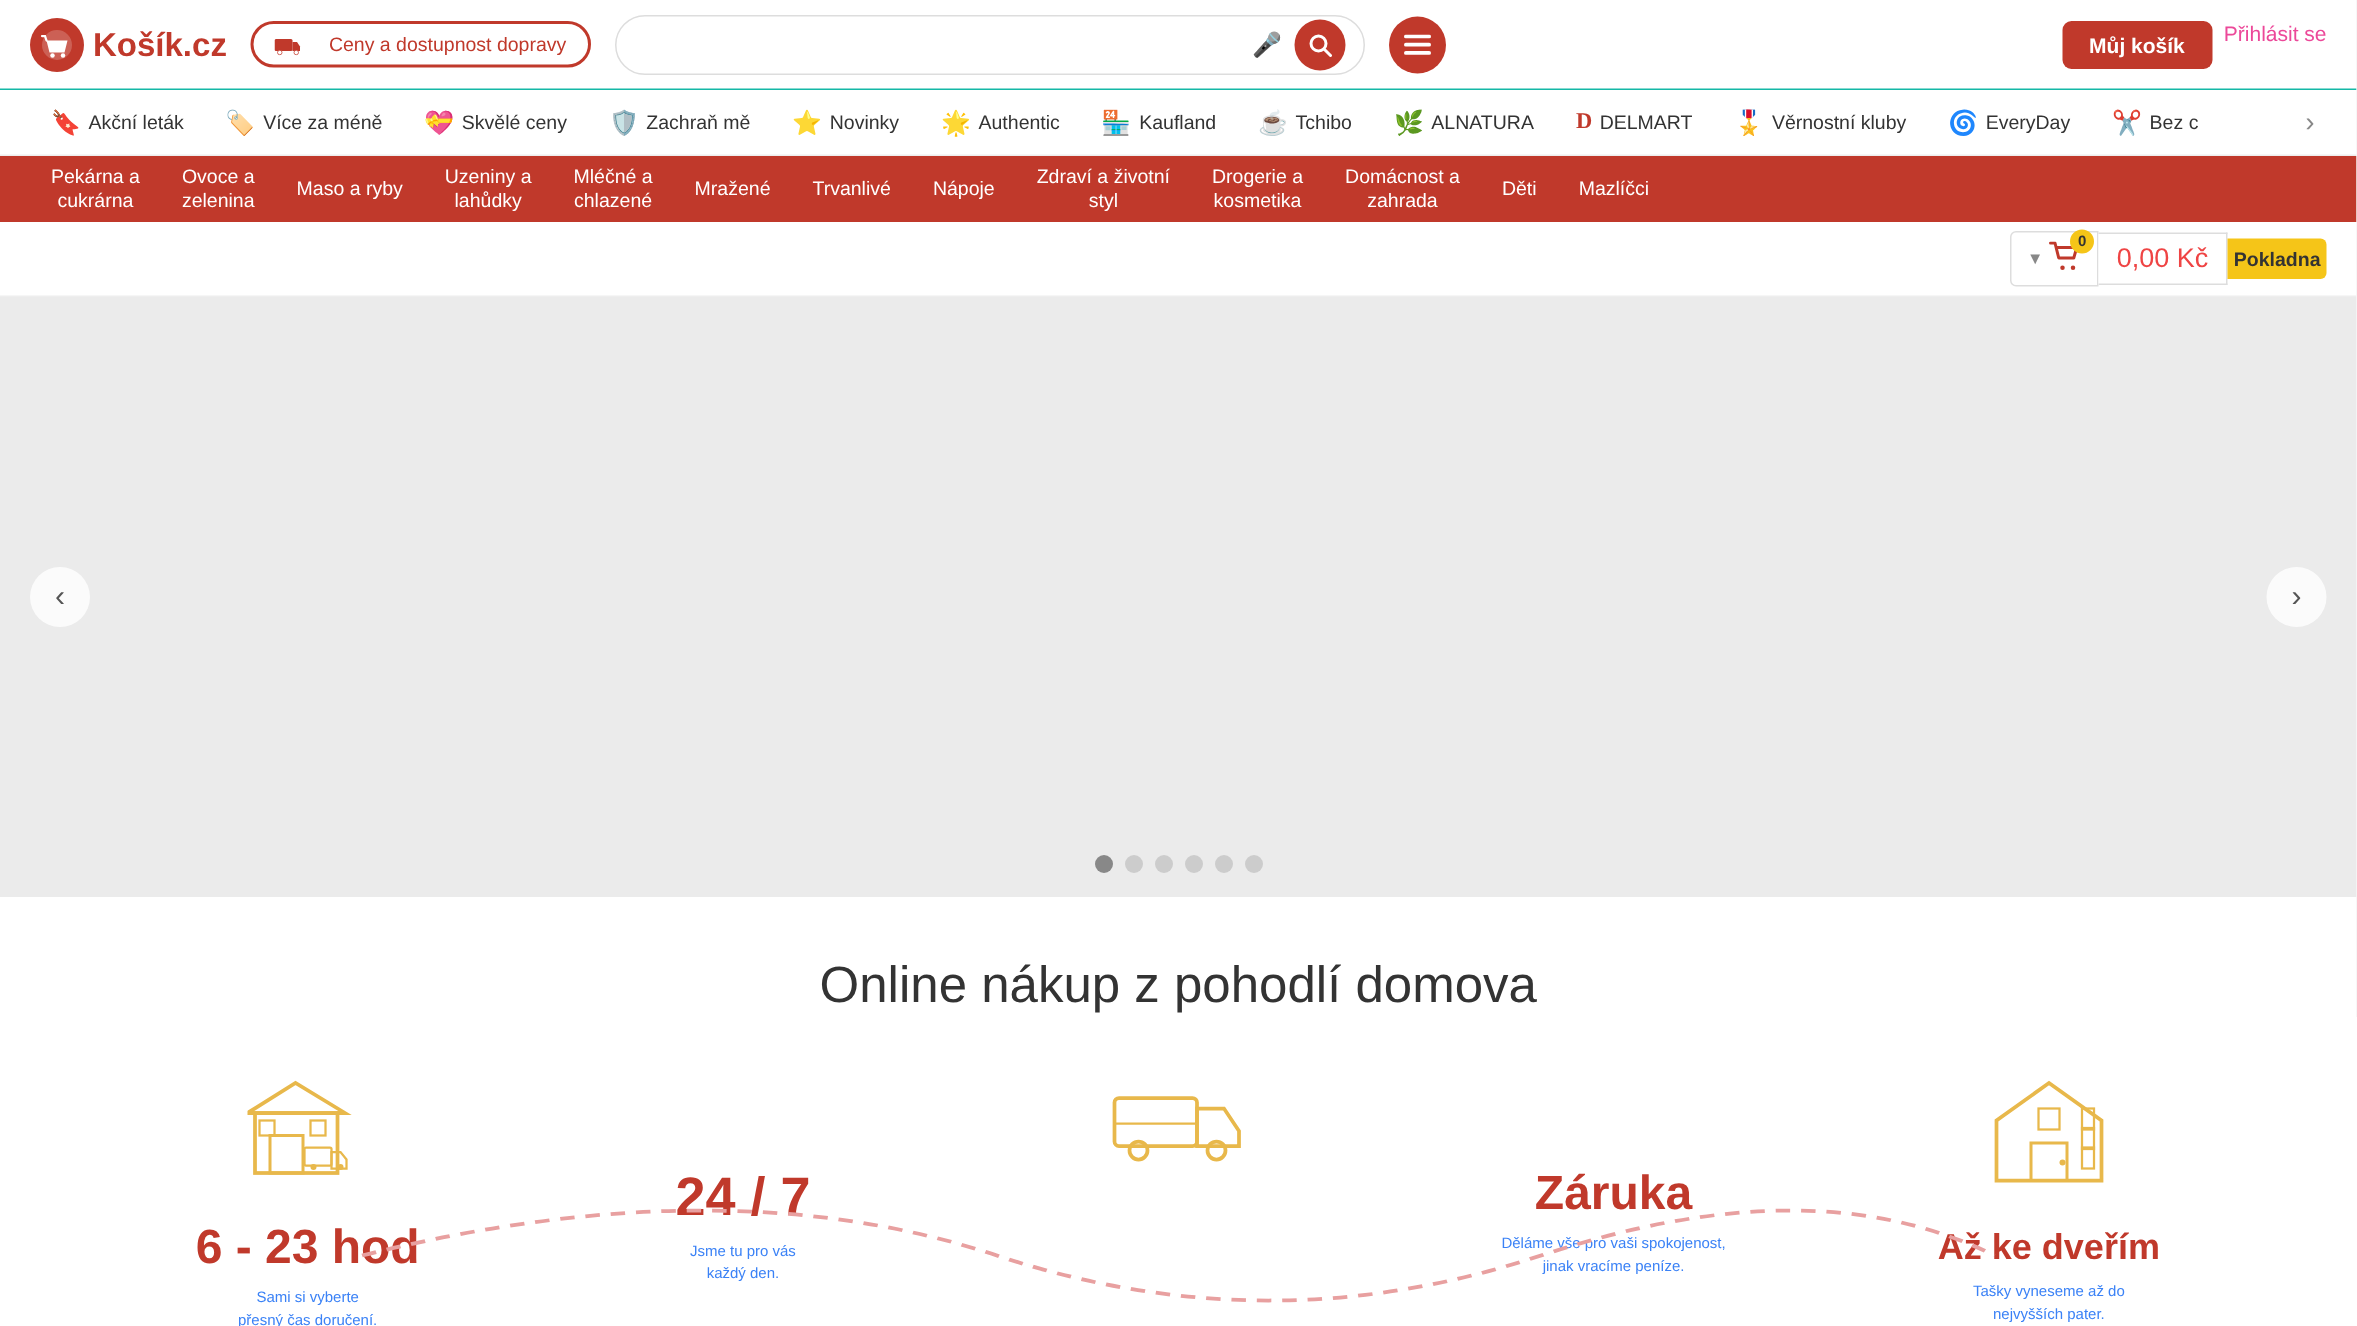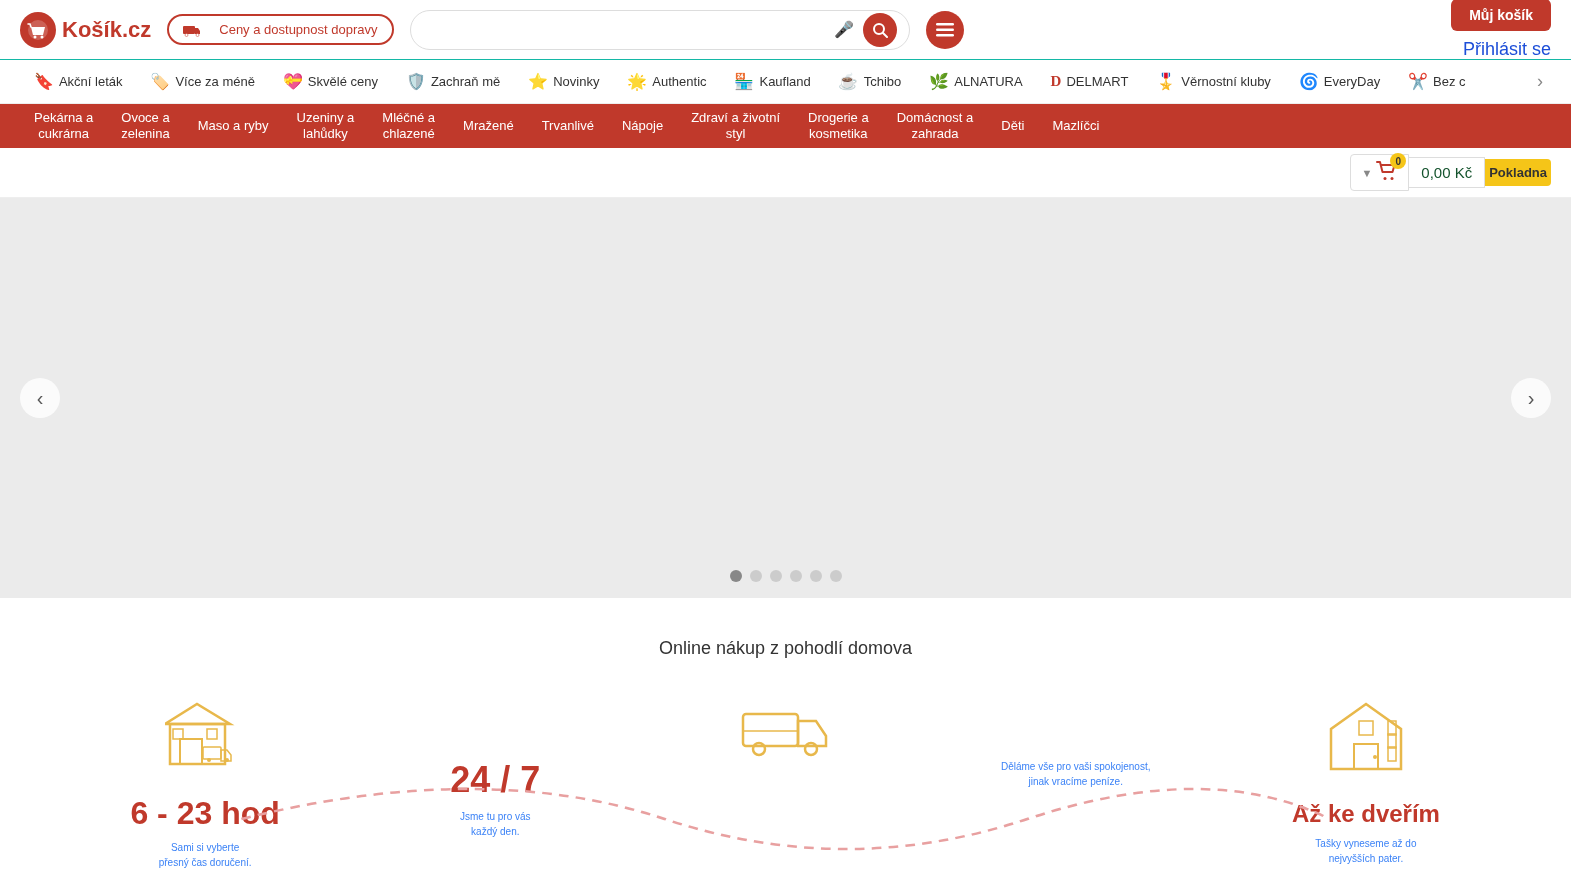--- a/index.html
+++ b/index.html
@@ -90,39 +90,38 @@
       height: 38px;
       cursor: pointer;
       display: flex;
       align-items: center;
       justify-content: center;
       color: white;
       font-size: 18px;
     }
     .header-right {
       display: flex;
-      align-items: flex-end;
+      align-items: flex-start;
       gap: 8px;
       margin-left: auto;
-      flex-direction: column;
     }
     .my-cart-btn {
       background: #c0392b;
       color: white;
       border: none;
       border-radius: 6px;
       padding: 8px 18px;
       font-size: 14px;
       font-weight: bold;
       cursor: pointer;
     }
     .login-link {
-      color: #1d4ed8;
+      color: #ec4899;
       text-decoration: none;
-      font-size: 18px;
+      font-size: 14px;
       white-space: nowrap;
     }
 
     
     .promo-bar {
       background: #fff;
       border-bottom: 1px solid #eee;
       display: flex;
       align-items: center;
       padding: 0 20px;
@@ -210,22 +209,22 @@
       height: 16px;
       display: flex;
       align-items: center;
       justify-content: center;
       font-weight: bold;
     }
     .cart-total {
       border: 1px solid #ddd;
       border-left: none;
       padding: 6px 12px;
-      font-size: 15px;
-      color: #14532d;
+      font-size: 18px;
+      color: #ef4444;
       background: white;
     }
     .checkout-btn {
       background: #f5c518;
       color: #333;
       border: none;
       border-radius: 0 4px 4px 0;
       padding: 6px 4px;
       font-size: 13px;
       font-weight: bold;
@@ -278,21 +277,21 @@
     }
     .dot.active { background: #888; }
 
     
     .info-section {
       background: #fff;
       padding: 40px 60px;
       text-align: center;
     }
     .info-title {
-      font-size: 18px;
+      font-size: 34px;
       color: #333;
       margin-bottom: 40px;
       font-weight: normal;
     }
     .info-cards {
       display: flex;
       align-items: flex-start;
       justify-content: center;
       gap: 0;
       position: relative;
@@ -528,20 +527,21 @@
           <rect x="2" y="15" width="55" height="32" rx="3" fill="none" stroke="#e8b84b" stroke-width="2.5"></rect>
           <path d="M57 22 h18 l10 15 v10 H57 V22z" fill="none" stroke="#e8b84b" stroke-width="2.5"></path>
           <circle cx="18" cy="50" r="6" fill="none" stroke="#e8b84b" stroke-width="2.5"></circle>
           <circle cx="70" cy="50" r="6" fill="none" stroke="#e8b84b" stroke-width="2.5"></circle>
           <line x1="2" y1="32" x2="57" y2="32" stroke="#e8b84b" stroke-width="1.5"></line>
         </svg>
       </span>
     </div>
 
     <div class="info-card" style="padding-top:60px;">
+      <div class="info-card-heading">Záruka</div>
       <div class="info-card-text">Děláme vše pro vaši spokojenost,<br>jinak vracíme peníze.</div>
     </div>
 
     <div class="info-card">
       <span class="info-card-icon">
         <svg width="80" height="75" viewBox="0 0 80 75" fill="none">
 
           <polygon points="40,5 75,30 75,70 5,70 5,30" fill="none" stroke="#e8b84b" stroke-width="2.5"></polygon>
           <rect x="28" y="45" width="24" height="25" fill="none" stroke="#e8b84b" stroke-width="2"></rect>
           <rect x="33" y="22" width="14" height="14" fill="none" stroke="#e8b84b" stroke-width="1.5"></rect>

